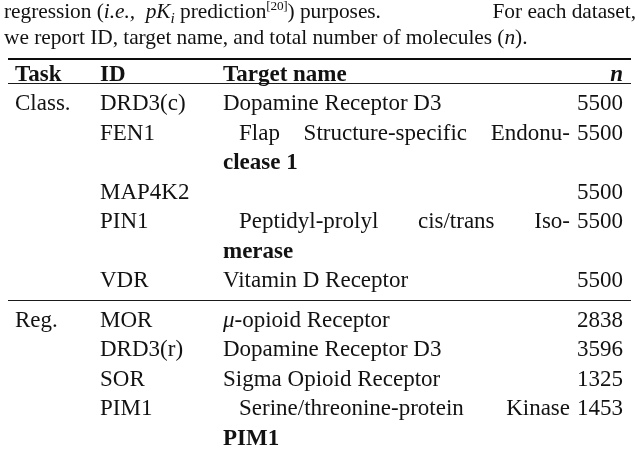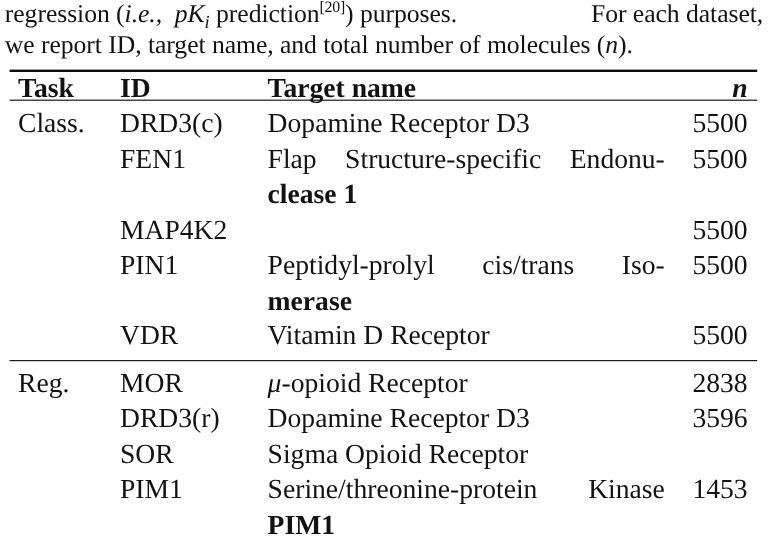--- a/index.html
+++ b/index.html
@@ -112,20 +112,21 @@
     box-sizing: border-box;
     white-space: nowrap;
   }
   .row.head .c-n { font-style: italic; }
 
   
   .jline {
     display: flex;
     justify-content: space-between;
     width: 100%;
+    margin-left: 16px;
   }
   .jline > span { white-space: nowrap; }
 
   .spacer-head { height: 4px; }
   .body-pad-top { height: 4px; }
   .body-pad-bottom { height: 5px; }
 </style>
 </head>
 <body>
 
@@ -223,20 +224,21 @@
         <span class="c-task"></span>
         <span class="c-id">DRD3(r)</span>
         <span class="c-target"><span>Dopamine Receptor D3</span></span>
         <span class="c-n">3596</span>
       </div>
 
       <div class="row">
         <span class="c-task"></span>
         <span class="c-id">SOR</span>
         <span class="c-target"><span>Sigma Opioid Receptor</span></span>
+        <span class="c-n">1325</span>
       </div>
 
       <div class="row">
         <span class="c-task"></span>
         <span class="c-id">PIM1</span>
         <span class="c-target">
           <span class="jline">
             <span>Serine/threonine-protein</span>
             <span>Kinase</span>
           </span>

